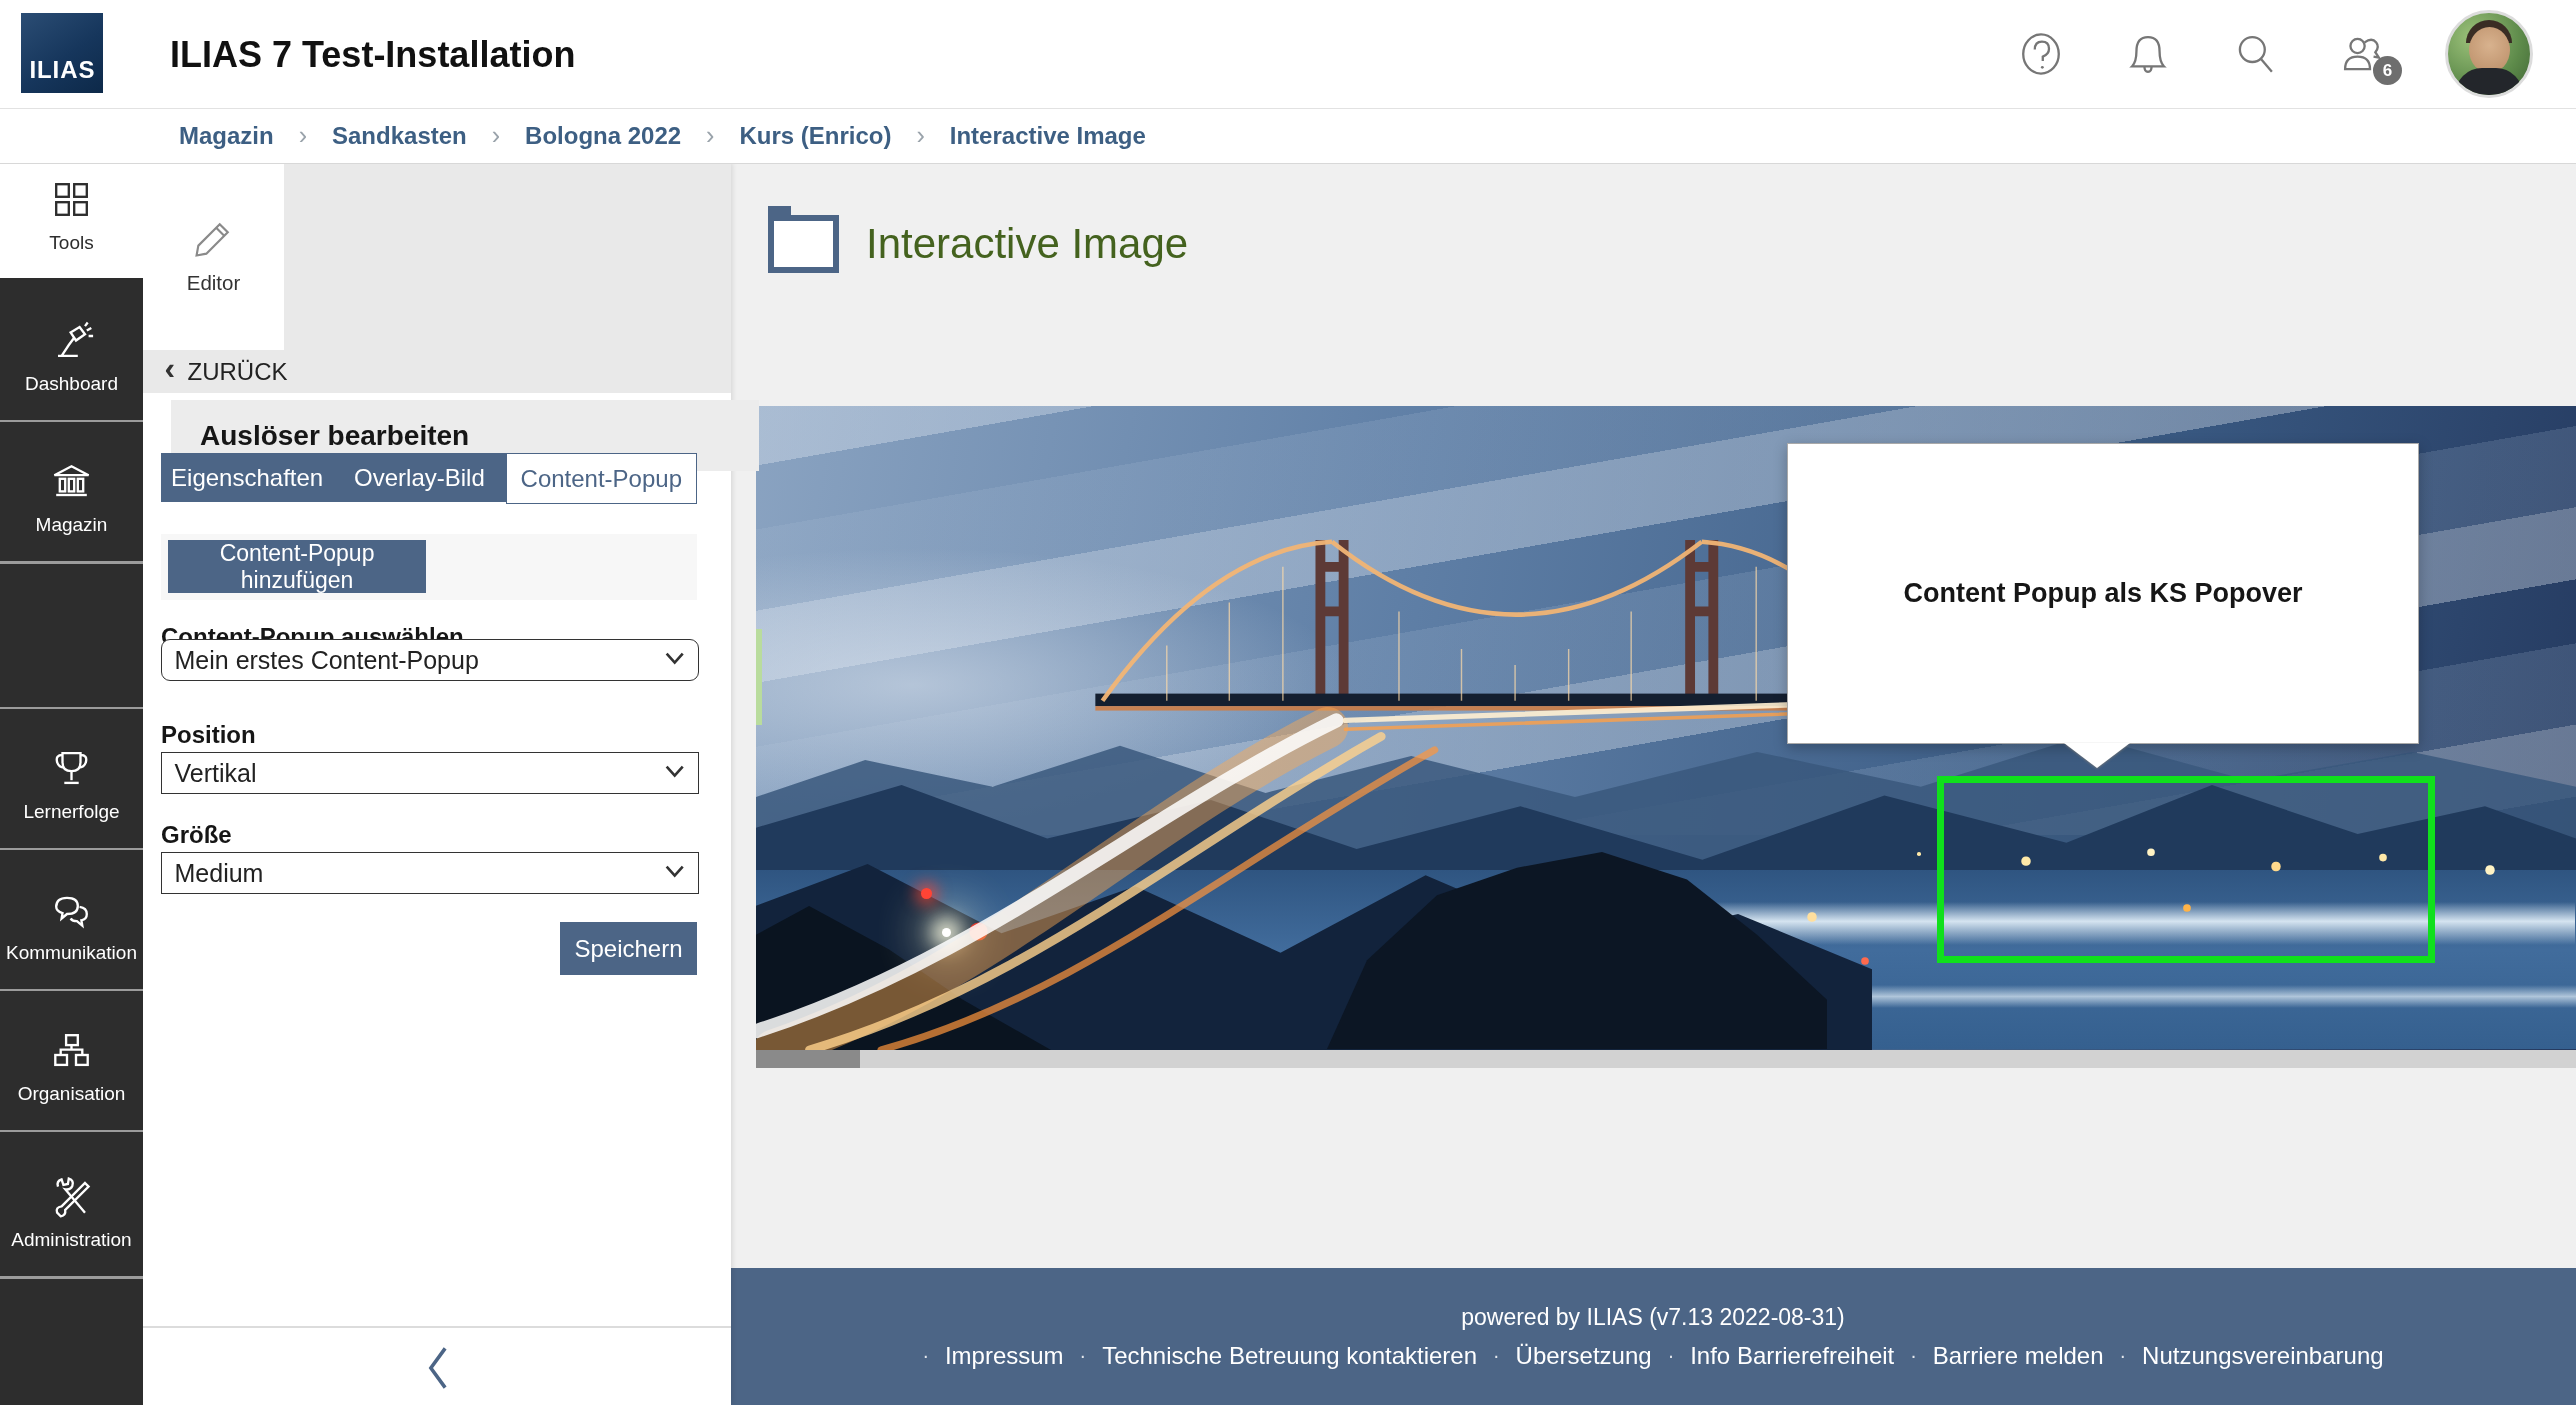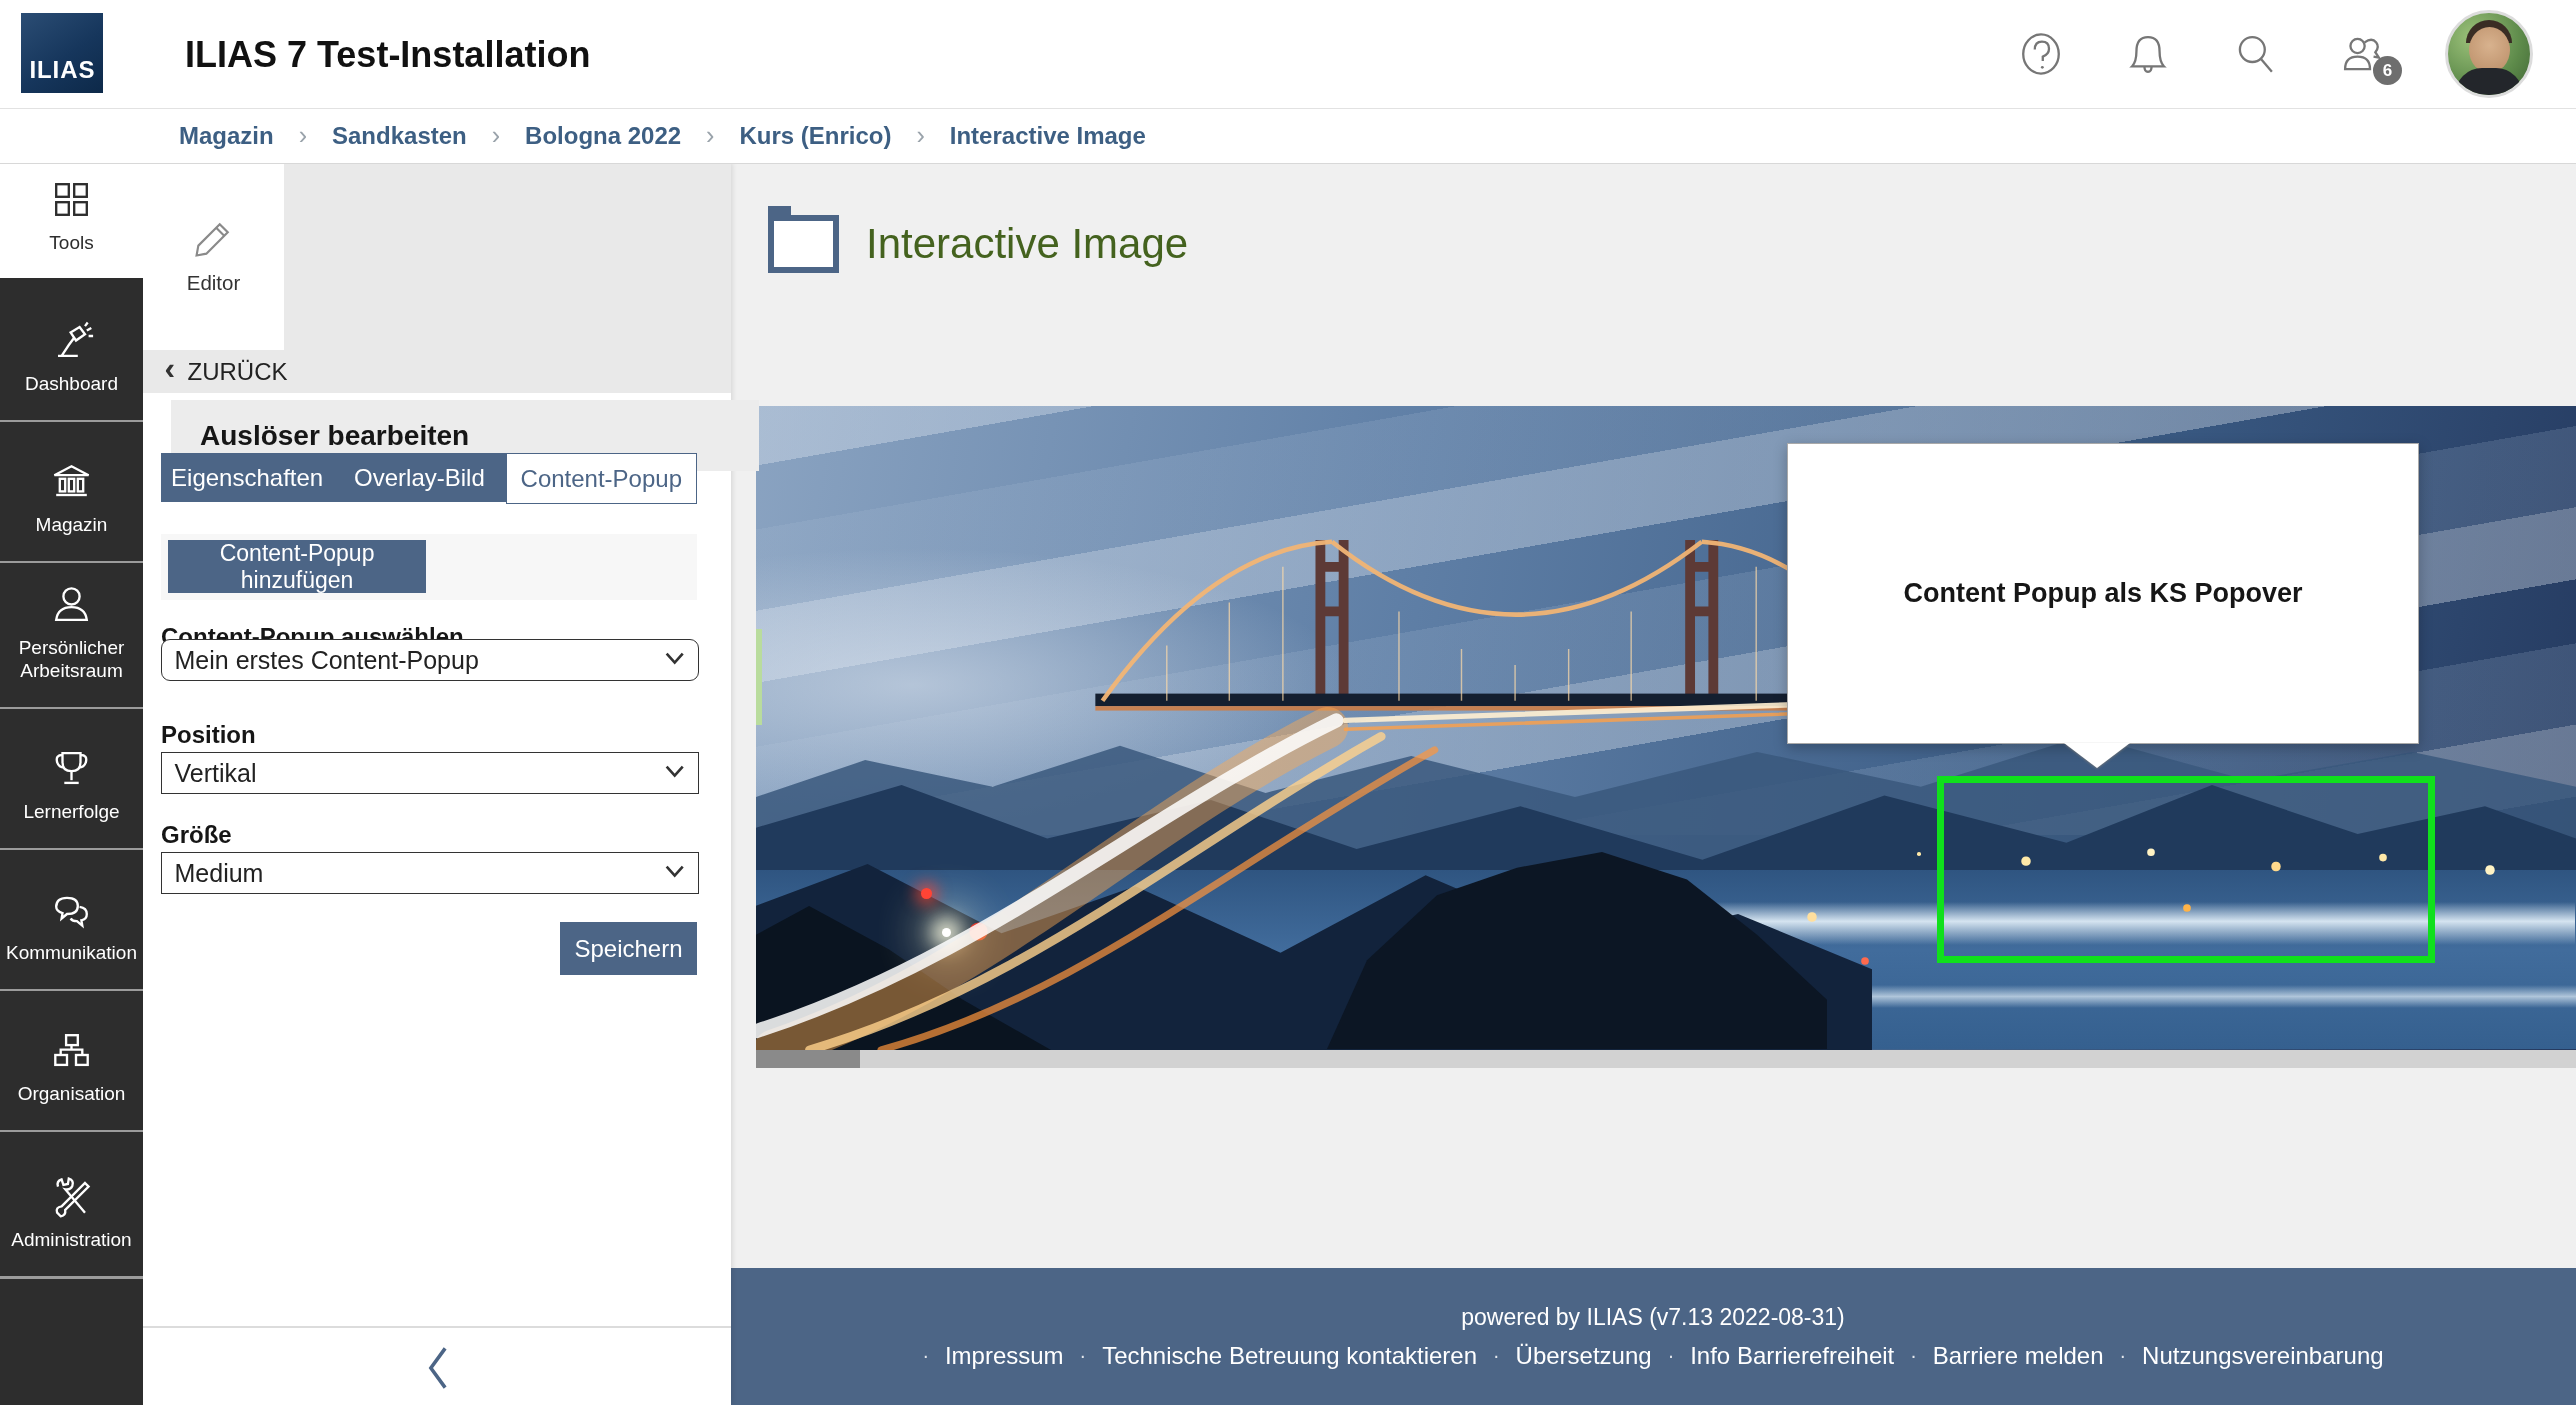--- a/index.html
+++ b/index.html
@@ -6,21 +6,21 @@
   .app{position:relative;width:2576px;height:1405px;overflow:hidden;
        font-family:"Liberation Sans","DejaVu Sans",sans-serif;color:#161616;}
 
   
   .header{position:absolute;left:0;top:0;width:2576px;height:108px;background:#fff;
           border-bottom:0.9px solid #e2e2e2;z-index:30;}
   .logo{position:absolute;left:21.4px;top:13.4px;width:82px;height:80px;
         background:linear-gradient(145deg,#2b4d74 0%,#16365c 55%,#0d2949 100%);
         display:flex;align-items:flex-end;justify-content:center;}
   .logo span{color:#fff;font-weight:bold;font-size:24px;letter-spacing:0.9px;margin-bottom:9px;}
-  .app-title{position:absolute;left:170px;top:34px;font-size:36px;font-weight:bold;color:#111;margin-left:15px;}
+  .app-title{position:absolute;left:170px;top:34px;font-size:36px;font-weight:bold;color:#111;}
   .hicons{position:absolute;right:43px;top:0;height:108px;display:flex;align-items:center;gap:59px;}
   .hicon{width:48px;height:48px;position:relative;color:#767676;cursor:pointer;}
   .hicon svg{width:48px;height:48px;stroke:#767676;fill:none;stroke-width:2.6;}
   .badge{position:absolute;right:-16px;bottom:-7.1px;width:29px;height:29px;border-radius:50%;
          background:#6e6e6e;color:#fff;font-size:17px;font-weight:bold;
          display:flex;align-items:center;justify-content:center;}
   .avatar{width:82px;height:82px;border-radius:50%;border:3.6px solid #dcdcdc;overflow:hidden;position:relative;
           background:radial-gradient(circle at 30% 30%,#9cc27a,#5d8a4a 60%,#3f6334);}
   .avatar .head{position:absolute;left:20.5px;top:14.3px;width:41px;height:46px;border-radius:50%;
           background:radial-gradient(circle at 50% 40%,#d8b28e,#b98c66);}
@@ -233,27 +233,20 @@
         <path d="M6 18 L25 8 L44 18 z"></path>
           <rect x="12" y="22" width="6" height="14"></rect>
         <rect x="22" y="22" width="6" height="14"></rect>
           <rect x="32" y="22" width="6" height="14"></rect>
         <line x1="8" y1="40" x2="42" y2="40"></line>
         </svg>
       <div class="rail-label">Magazin</div>
     </div>
     <div class="rail-sep" style="top:398px;"></div>
 
-    <div class="rail-item" style="top:400px;height:143px;">
-      <svg viewBox="0 0 50 50">
-        <circle cx="25" cy="16" r="9"></circle>
-          <path d="M8 42 q2-14 17-14 q15 0 17 14 z"></path>
-        </svg>
-      <div class="rail-label">Persönlicher Ar­beitsraum</div>
-    </div>
     <div class="rail-sep" style="top:544px;"></div>
 
     <div class="rail-item" style="top:546px;height:138px;">
       <svg viewBox="0 0 50 50">
         <path d="M15 8 h20 v10 q0 10-10 10 q-10 0-10-10 z"></path>
         <path d="M15 10 q-8 0-6 8 q2 6 8 6 M35 10 q8 0 6 8 q-2 6-8 6"></path>
         <line x1="25" y1="28" x2="25" y2="38"></line>
           <line x1="17" y1="41" x2="33" y2="41"></line>
         </svg>
       <div class="rail-label">Lernerfolge</div>

